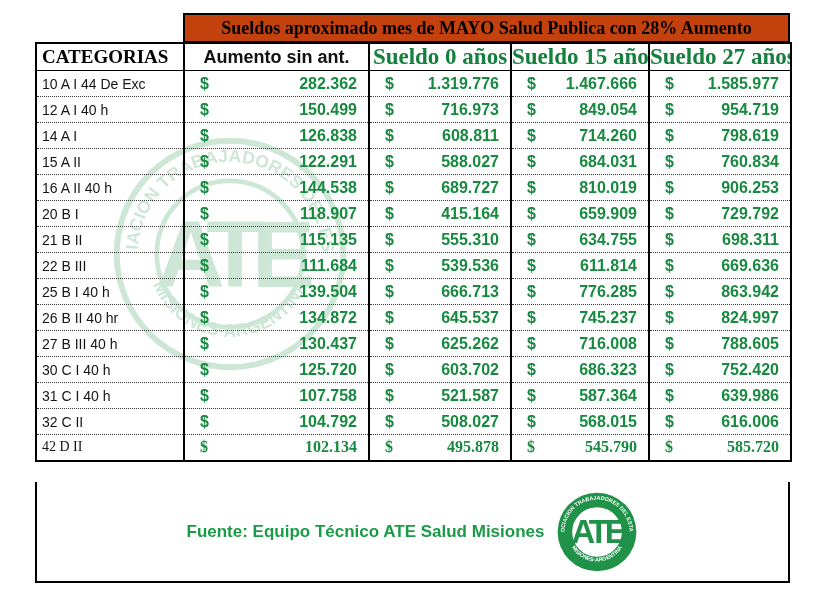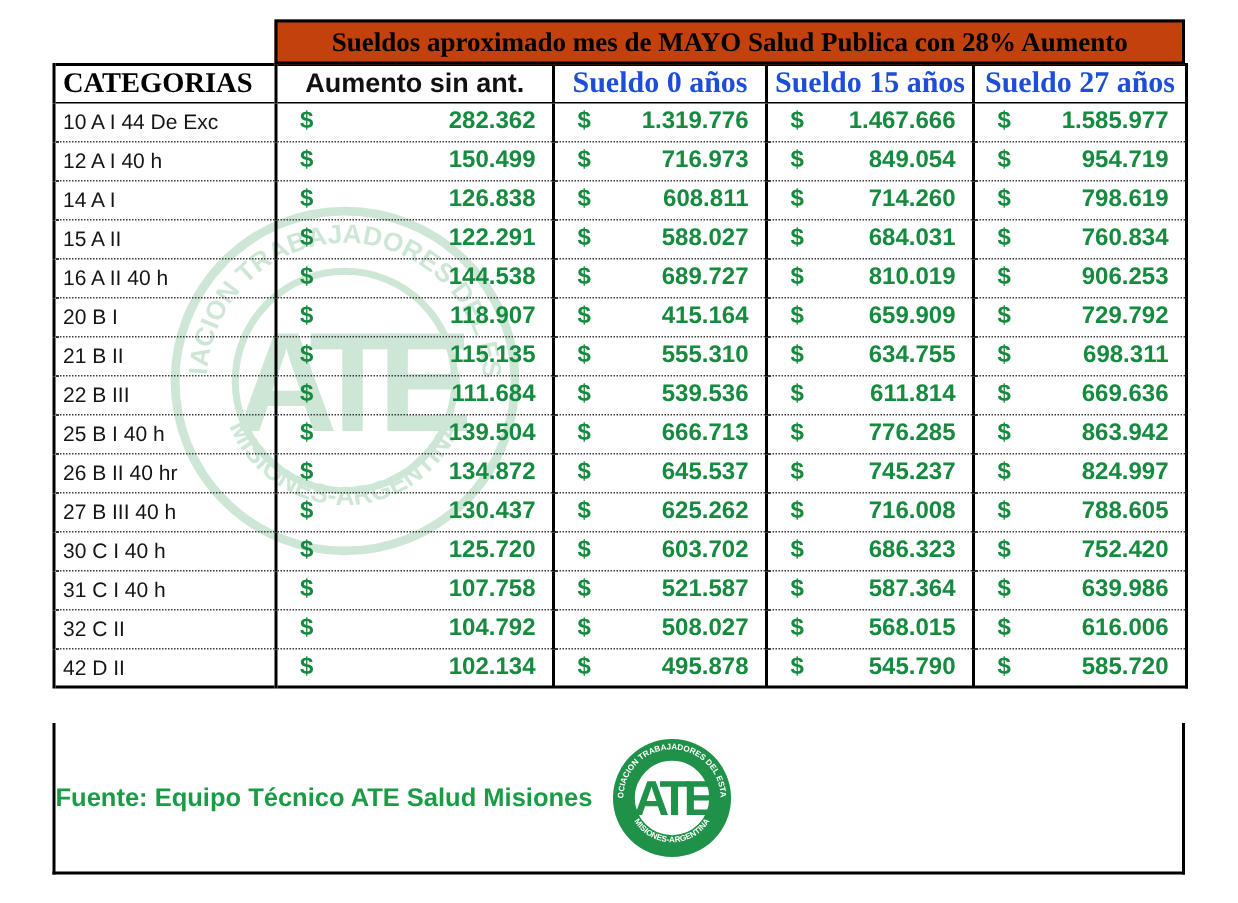--- a/index.html
+++ b/index.html
@@ -27,41 +27,41 @@
     border:2px solid #000; z-index:2; background:transparent;
   }
   .main-table th, .main-table td {
     border-left:2px solid #000;
     overflow:hidden; white-space:nowrap;
   }
   .main-table thead tr { height:25px; }
   .main-table tbody tr { height:26px; }
   .main-table thead th { border-bottom:1.5px solid #000; font-weight:bold; vertical-align:middle; }
   .main-table tbody td { border-bottom:1px dotted #3a3a3a; vertical-align:middle; }
-  .main-table tbody tr:last-child td { border-bottom:none; }
+  .main-table tbody tr:last-child td { border-bottom:none;font-family:Liberation Serif, serif; }
   th.cat-h {
     font-family:"Liberation Serif", serif; font-size:19px;
     text-align:left; padding-left:5px; color:#000;
   }
   th.sans-h { font-family:"Liberation Sans", sans-serif; font-size:18px; color:#111; }
-  th.serif-h { font-family:"Liberation Serif", serif; font-size:20px; color:#1d4ed8; }
+  th.serif-h { font-family:"Liberation Serif", serif; font-size:23px; color:#15803d; }
   td.cat { font-size:14px; color:#151515; padding-left:5px; }
   td.val { color:#168a3e; font-weight:bold; font-size:16px; }
   td.val .cur { float:left; padding-left:15px; }
   td.val .num { float:right; padding-right:11px; }
   
   .watermark {
     position:absolute; left:112px; top:136px; width:236px; height:236px;
     z-index:1; opacity:0.22; pointer-events:none;
   }
   
   .footer-box {
     position:absolute; left:35px; top:482px; width:755px; height:101px;
     border:2px solid #000; border-top:none; background:#ffffff;
-    display:flex; align-items:center; justify-content:flex-start; gap:12px;
+    display:flex; align-items:center; justify-content:center; gap:12px;
     z-index:2;
   }
   .source-text {
     color:#1a9c46; font-weight:bold; font-size:17px;
     font-family:"Liberation Sans", sans-serif; white-space:nowrap;
   }
   .footer-logo { width:82px; height:82px; }
 </style>
 </head>
 <body>

